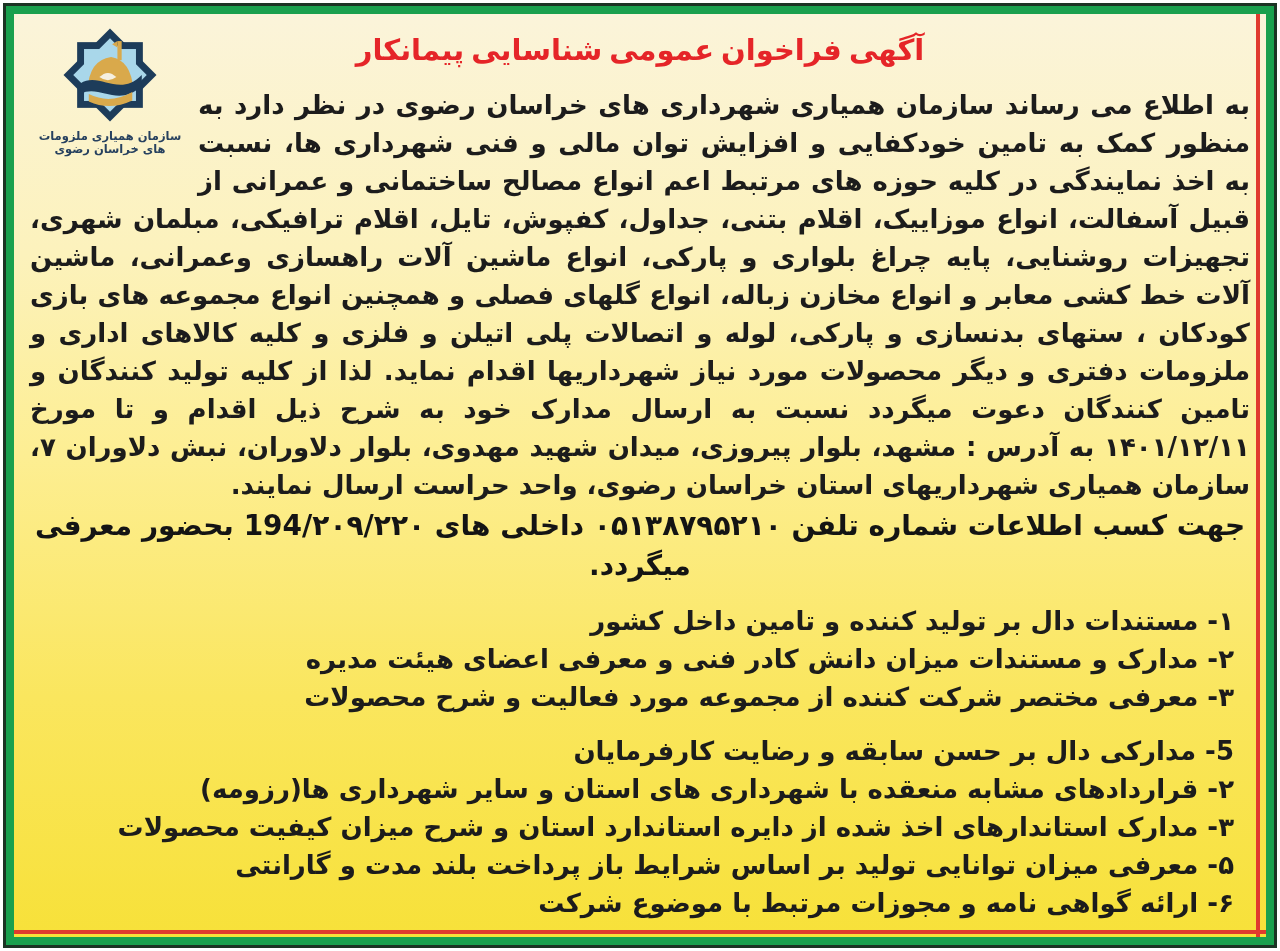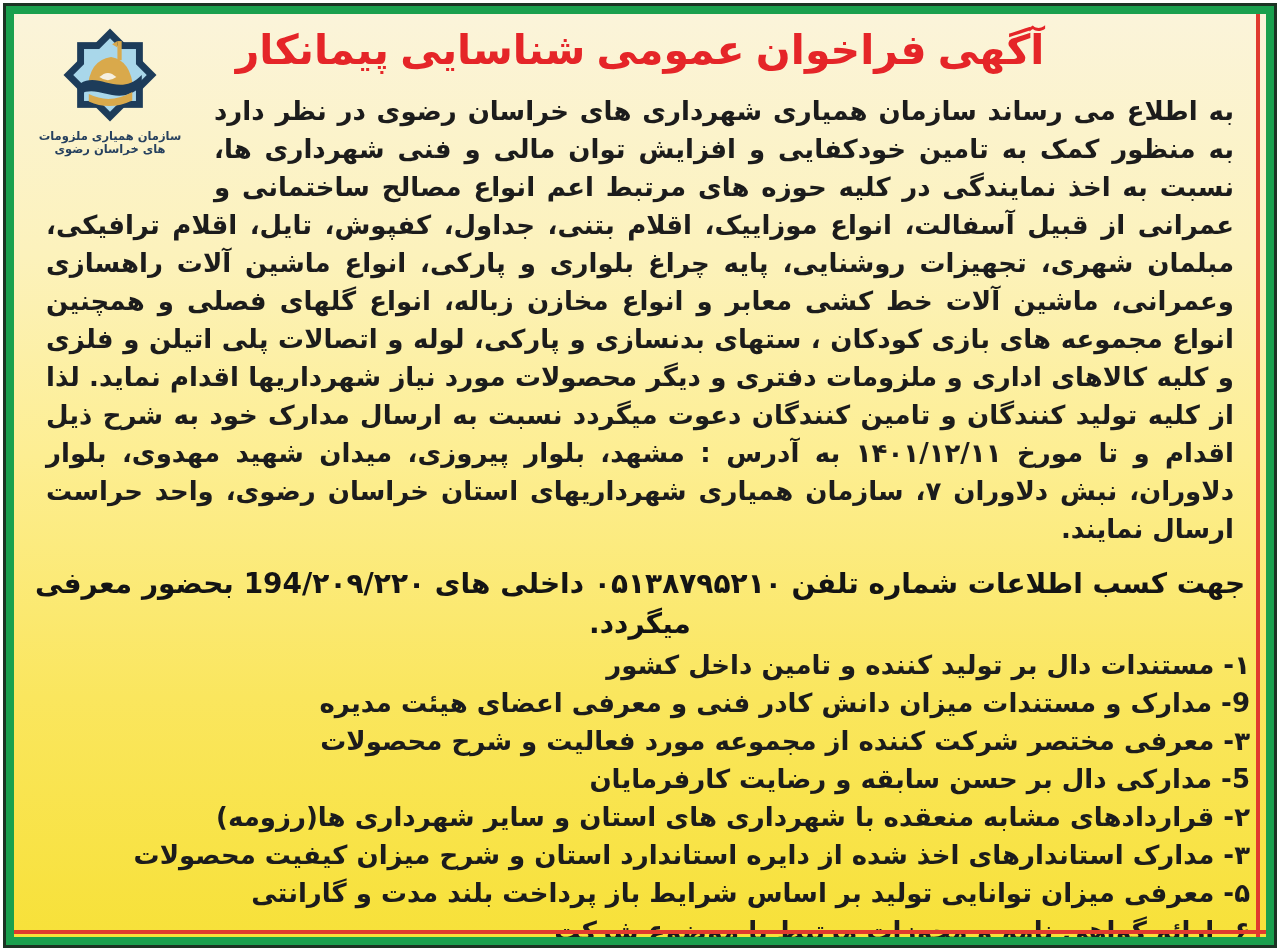--- a/index.html
+++ b/index.html
@@ -48,49 +48,49 @@
     margin-top:2px;
     font-size:11.5px;
     font-weight:700;
     color:#27415f;
     line-height:13px;
     direction:rtl;
   }
   .title{
     margin:6px 0 10px 0;
     text-align:center;
-    font-size:41px;
+    font-size:29px;
     line-height:52px;
     font-weight:900;
     color:#e52528;
     word-spacing:-3px;
   }
   .intro{
-    margin:16px;
+    margin:0;
     font-size:26px;
     line-height:38px;
     font-weight:700;
     text-align:justify;
   }
   
   .intro::before{
     content:"";
     float:left;
     width:168px;
     height:77px;
   }
   .contact{
     margin:2px 0 2px 0;
     text-align:center;
     font-size:28px;
     line-height:40px;
     font-weight:900;
     color:#141414;
   }
-  .req-list{margin:0;}
+  .req-list{margin:16px;}
   .req-item{
     font-size:26px;
     line-height:38px;
     font-weight:700;
     text-align:right;
     white-space:nowrap;
   }
 </style>
 </head>
 <body>
@@ -125,21 +125,21 @@
         </div>
 
         <h1 class="title">آگهی فراخوان عمومی شناسایی پیمانکار</h1>
 
         <p class="intro">به اطلاع می رساند سازمان همیاری شهرداری های خراسان رضوی در نظر دارد به منظور کمک به تامین خودکفایی و افزایش توان مالی و فنی شهرداری ها، نسبت به اخذ نمایندگی در کلیه حوزه های مرتبط اعم انواع مصالح ساختمانی و عمرانی از قبیل آسفالت، انواع موزاییک، اقلام بتنی، جداول، کفپوش، تایل، اقلام ترافیکی، مبلمان شهری، تجهیزات روشنایی، پایه چراغ بلواری و پارکی، انواع ماشین آلات راهسازی وعمرانی، ماشین آلات خط کشی معابر و انواع مخازن زباله، انواع گلهای فصلی و همچنین انواع مجموعه های بازی کودکان ، ستهای بدنسازی و پارکی، لوله و اتصالات پلی اتیلن و فلزی و کلیه کالاهای اداری و ملزومات دفتری و دیگر محصولات مورد نیاز شهرداریها اقدام نماید. لذا از کلیه تولید کنندگان و تامین کنندگان دعوت میگردد نسبت به ارسال مدارک خود به شرح ذیل اقدام و تا مورخ ۱۴۰۱/۱۲/۱۱ به آدرس : مشهد، بلوار پیروزی، میدان شهید مهدوی، بلوار دلاوران، نبش دلاوران ۷، سازمان همیاری شهرداریهای استان خراسان رضوی، واحد حراست ارسال نمایند.</p>
 
         <div class="contact">جهت کسب اطلاعات شماره تلفن ۰۵۱۳۸۷۹۵۲۱۰ داخلی های 194/۲۰۹/۲۲۰ بحضور معرفی میگردد.</div>
 
         <div class="req-list">
           <div class="req-item">۱- مستندات دال بر تولید کننده و تامین داخل کشور</div>
-          <div class="req-item">9- مدارک و مستندات میزان دانش کادر فنی و معرفی اعضای هیئت مدیره</div>
+          <div class="req-item">۲- مدارک و مستندات میزان دانش کادر فنی و معرفی اعضای هیئت مدیره</div>
           <div class="req-item">۳- معرفی مختصر شرکت کننده از مجموعه مورد فعالیت و شرح محصولات</div>
         </div>
 
         <div class="req-list">
           <div class="req-item">5- مدارکی دال بر حسن سابقه و رضایت کارفرمایان</div>
           <div class="req-item">۲- قراردادهای مشابه منعقده با شهرداری های استان و سایر شهرداری ها(رزومه)</div>
           <div class="req-item">۳- مدارک استاندارهای اخذ شده از دایره استاندارد استان و شرح میزان کیفیت محصولات</div>
           <div class="req-item">۵- معرفی میزان توانایی تولید بر اساس شرایط باز پرداخت بلند مدت و گارانتی</div>
           <div class="req-item">۶- ارائه گواهی نامه و مجوزات مرتبط با موضوع شرکت</div>
 

